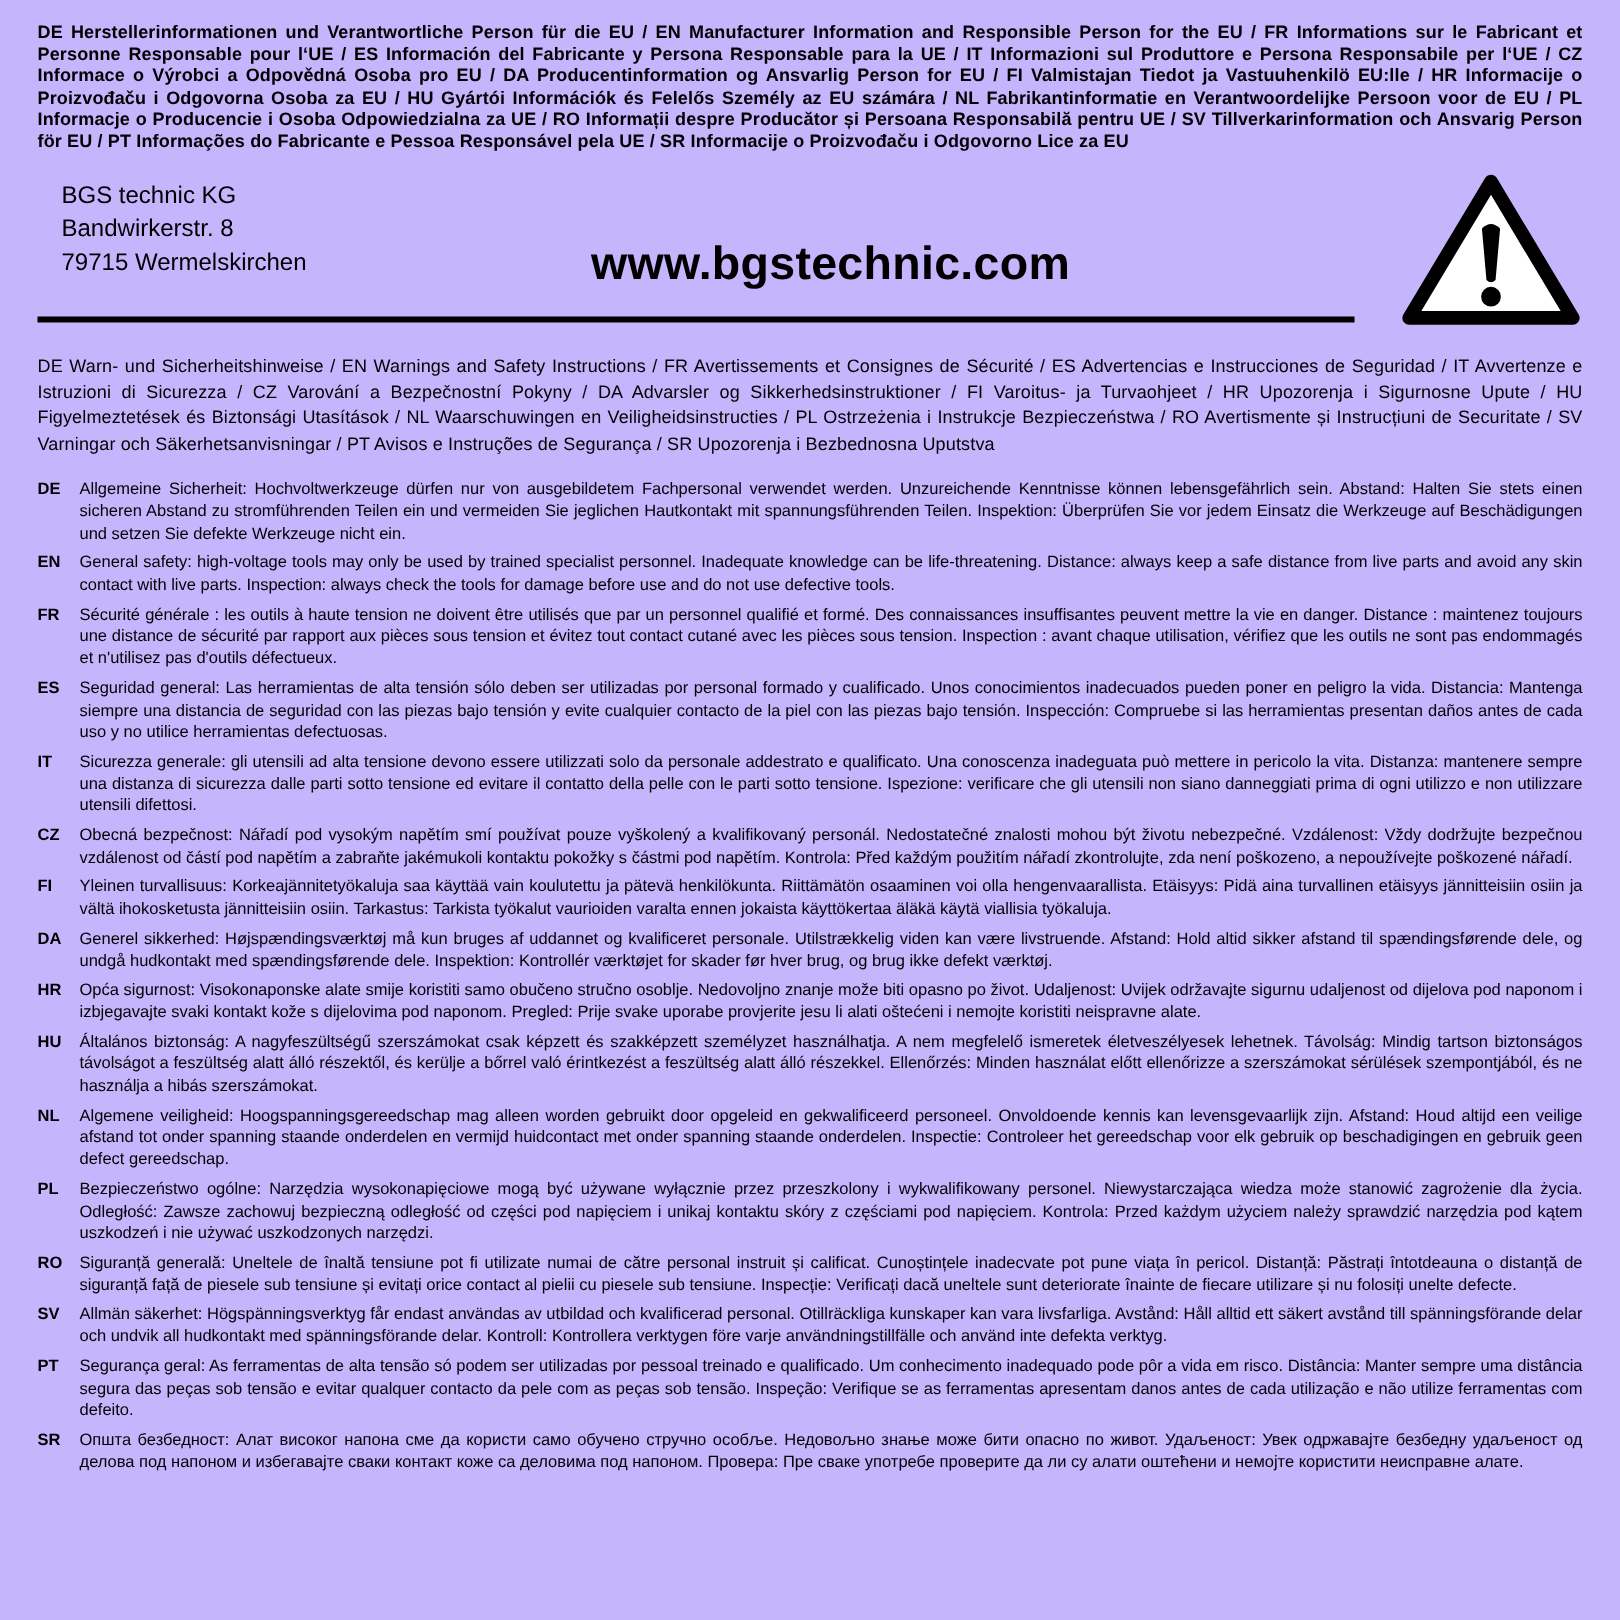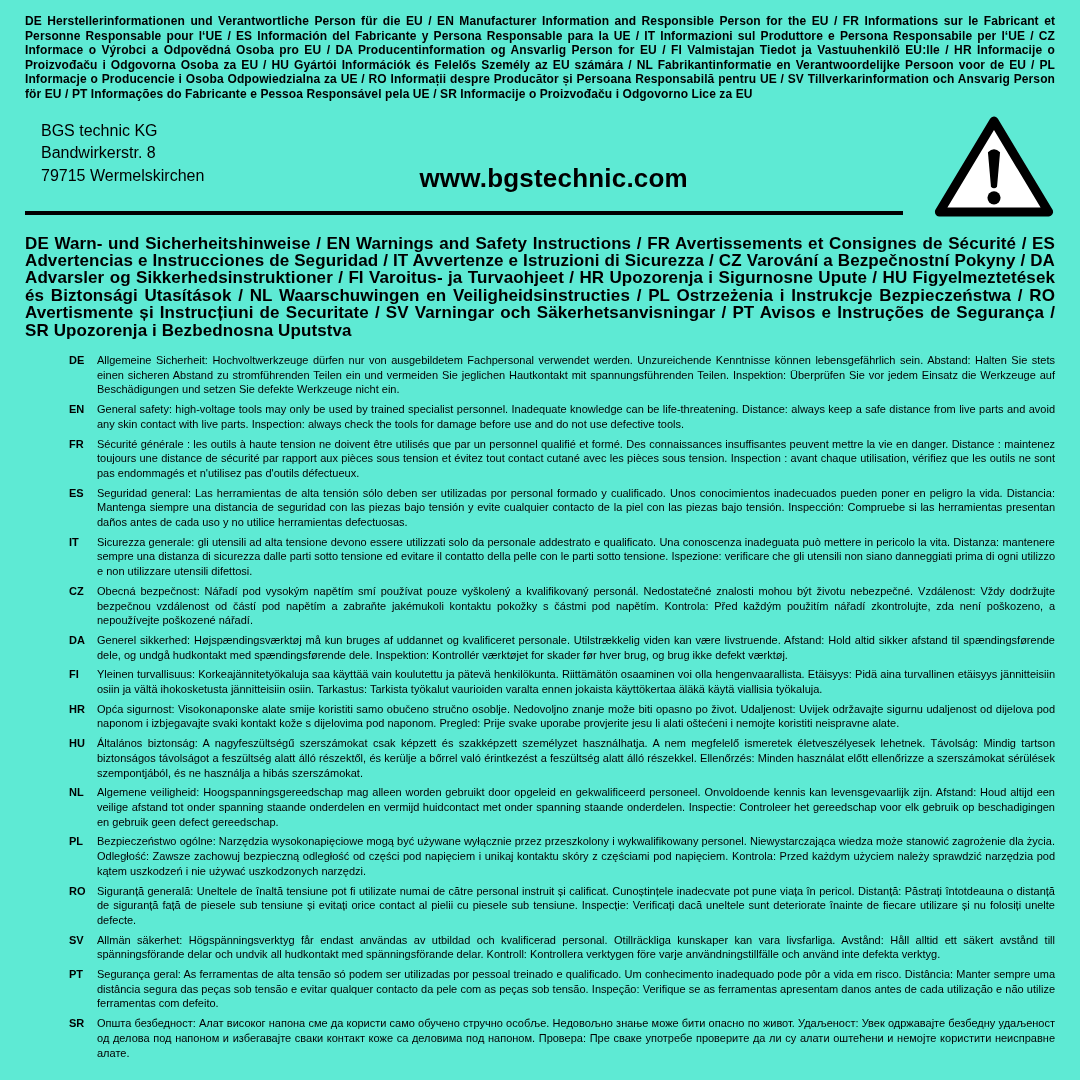--- a/index.html
+++ b/index.html
@@ -1,21 +1,21 @@
 <!DOCTYPE html>
 <html><head>
 <meta charset="utf-8">
 <style>
   * { margin: 0; padding: 0; box-sizing: border-box; }
   html, body { background: #ffffff; }
   body { font-family: "Liberation Sans", sans-serif; color: #000000; }
   .page {
     width: 1080px; height: 1080px;
     padding: 14px 25px 10px 25px;
-    background: #5eead4;
+    background: #c4b5fd;
     overflow: hidden;
     position: relative;
   }
   
   .top-header {
     font-size: 12px;
     font-weight: bold;
     line-height: 14.6px;
     text-align: justify;
     letter-spacing: 0.1px;
@@ -73,50 +73,49 @@
   .contact-block {
     margin-left: 42px;
     font-size: 16px;
     line-height: 22.5px;
     padding-top: 8px;
     flex: none;
   }
   .website {
     flex: 1;
     text-align: center;
-    font-size: 26px;
+    font-size: 31px;
     font-weight: bold;
     align-self: flex-end;
     padding-bottom: 10px;
     letter-spacing: 0.2px;
     white-space: nowrap;
   }
   .rule {
     height: 4px;
     background: #000000;
     margin-top: 7px;
   }
   .warning-triangle {
     flex: none;
     width: 122px;
     margin-top: 4px;
   }
   
   .warnings-header {
     margin-top: 14px;
-    font-size: 17px;
-    font-weight: bold;
+    font-size: 12px;
+    font-weight: normal;
     line-height: 17.4px;
     text-align: justify;
     letter-spacing: 0.1px;
   }
   
   .instructions {
     margin-top: 14px;
-    margin-left: 44px;
   }
   .item {
     display: flex;
     margin-bottom: 5px;
   }
   .item .code {
     flex: none;
     width: 28px;
     font-size: 11px;
     font-weight: bold;
@@ -189,30 +188,30 @@
     <span class="code">IT</span>
     <span class="text">Sicurezza generale: gli utensili ad alta tensione devono essere utilizzati solo da personale addestrato e qualificato. Una conoscenza inadeguata può mettere in pericolo la vita. Distanza: mantenere sempre una distanza di sicurezza dalle parti sotto tensione ed evitare il contatto della pelle con le parti sotto tensione. Ispezione: verificare che gli utensili non siano danneggiati prima di ogni utilizzo e non utilizzare utensili difettosi.</span>
   </div>
 
   <div class="item">
     <span class="code">CZ</span>
     <span class="text">Obecná bezpečnost: Nářadí pod vysokým napětím smí používat pouze vyškolený a kvalifikovaný personál. Nedostatečné znalosti mohou být životu nebezpečné. Vzdálenost: Vždy dodržujte bezpečnou vzdálenost od částí pod napětím a zabraňte jakémukoli kontaktu pokožky s částmi pod napětím. Kontrola: Před každým použitím nářadí zkontrolujte, zda není poškozeno, a nepoužívejte poškozené nářadí.</span>
   </div>
 
   <div class="item">
+    <span class="code">FI</span>
+    <span class="text">Yleinen turvallisuus: Korkeajännitetyökaluja saa käyttää vain koulutettu ja pätevä henkilökunta. Riittämätön osaaminen voi olla hengenvaarallista. Etäisyys: Pidä aina turvallinen etäisyys jännitteisiin osiin ja vältä ihokosketusta jännitteisiin osiin. Tarkastus: Tarkista työkalut vaurioiden varalta ennen jokaista käyttökertaa äläkä käytä viallisia työkaluja.</span>
+  </div>
+
+  <div class="item">
     <span class="code">DA</span>
     <span class="text">Generel sikkerhed: Højspændingsværktøj må kun bruges af uddannet og kvalificeret personale. Utilstrækkelig viden kan være livstruende. Afstand: Hold altid sikker afstand til spændingsførende dele, og undgå hudkontakt med spændingsførende dele. Inspektion: Kontrollér værktøjet for skader før hver brug, og brug ikke defekt værktøj.</span>
   </div>
 
   <div class="item">
-    <span class="code">FI</span>
-    <span class="text">Yleinen turvallisuus: Korkeajännitetyökaluja saa käyttää vain koulutettu ja pätevä henkilökunta. Riittämätön osaaminen voi olla hengenvaarallista. Etäisyys: Pidä aina turvallinen etäisyys jännitteisiin osiin ja vältä ihokosketusta jännitteisiin osiin. Tarkastus: Tarkista työkalut vaurioiden varalta ennen jokaista käyttökertaa äläkä käytä viallisia työkaluja.</span>
-  </div>
-
-  <div class="item">
     <span class="code">HR</span>
     <span class="text">Opća sigurnost: Visokonaponske alate smije koristiti samo obučeno stručno osoblje. Nedovoljno znanje može biti opasno po život. Udaljenost: Uvijek održavajte sigurnu udaljenost od dijelova pod naponom i izbjegavajte svaki kontakt kože s dijelovima pod naponom. Pregled: Prije svake uporabe provjerite jesu li alati oštećeni i nemojte koristiti neispravne alate.</span>
   </div>
 
   <div class="item">
     <span class="code">HU</span>
     <span class="text">Általános biztonság: A nagyfeszültségű szerszámokat csak képzett és szakképzett személyzet használhatja. A nem megfelelő ismeretek életveszélyesek lehetnek. Távolság: Mindig tartson biztonságos távolságot a feszültség alatt álló részektől, és kerülje a bőrrel való érintkezést a feszültség alatt álló részekkel. Ellenőrzés: Minden használat előtt ellenőrizze a szerszámokat sérülések szempontjából, és ne használja a hibás szerszámokat.</span>
   </div>
 
   <div class="item">

